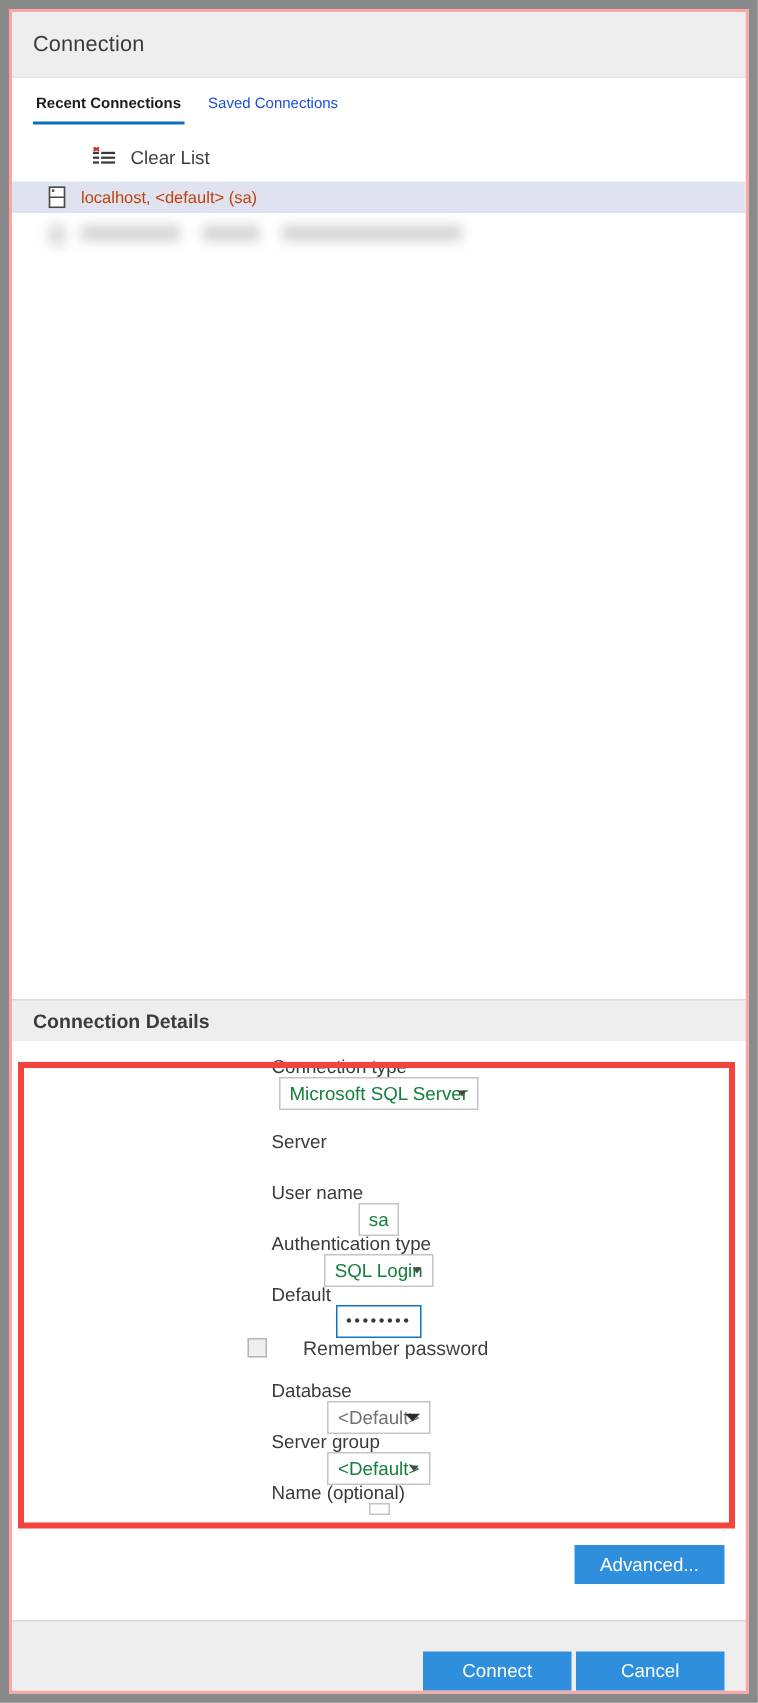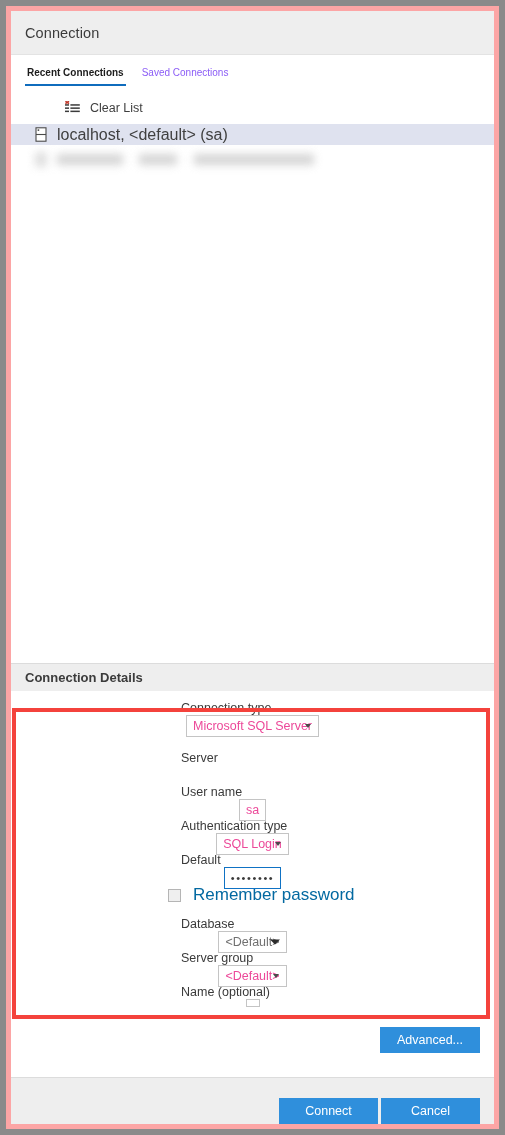--- a/index.html
+++ b/index.html
@@ -14,21 +14,21 @@
     height: 1135px;
     background: #8a8a8a;
     overflow: hidden;
   }
   
   .dialog {
     position: absolute;
     left: 6px; top: 6px;
     width: 493px; height: 1123px;
     background: #ffffff;
-    border: 5px solid #fca5a5;
+    border: 2px solid #fca5a5;
     display: flex;
     flex-direction: column;
   }
   
   .titlebar {
     height: 44px;
     background: #eeeeee;
     border-bottom: 1px solid #e3e3e3;
     display: flex;
     align-items: center;
@@ -58,21 +58,21 @@
     padding: 0 2px 6px 2px;
     cursor: pointer;
     white-space: nowrap;
   }
   .tab.active {
     color: #1c1c1c;
     font-weight: bold;
     border-bottom: 2px solid #0f6cbd;
   }
   .tab.inactive {
-    color: #8b5cf6;
+    color: #1d4ed8;
     border-bottom: 2px solid transparent;
   }
   
   .clearlist-row {
     display: flex;
     align-items: center;
     gap: 10px;
     height: 24px;
     margin-top: 10px;
     padding-left: 24px;
@@ -91,22 +91,22 @@
     align-items: center;
     gap: 9px;
     height: 21px;
     padding-left: 24px;
     cursor: pointer;
   }
   .conn-row.selected {
     background: #dfe2ef;
   }
   .conn-label {
-    font-size: 16px;
-    color: #404040;
+    font-size: 11px;
+    color: #c2410c;
   }
   .icon-server { width: 13px; height: 15px; display: block; }
   .conn-row.redacted {
     filter: blur(4px);
     pointer-events: none;
     opacity: .78;
     margin-top: 4px;
   }
   .redacted .conn-label { color: #b9b9b9; }
   .redblock {
@@ -157,21 +157,21 @@
     padding: 0 6px;
     display: flex;
     align-items: center;
     position: relative;
     font-family: "Liberation Sans", sans-serif;
     line-height: 20px;
   }
   .field.focused {
     border: 1px solid #0f72c4;
   }
-  .field .value { color: #ec4899; }
+  .field .value { color: #15803d; }
   .field .value.placeholder { color: #707070; }
   .field .dots {
     letter-spacing: 1.6px;
     font-size: 11px;
     color: #3a3a3a;
   }
   .caret-small {
     position: absolute;
     right: 7px;
     top: 50%;
@@ -199,23 +199,23 @@
     margin: -2px 0 12px 143px;
     cursor: pointer;
   }
   .checkbox {
     width: 13px; height: 13px;
     border: 1px solid #b5b5b5;
     background: #efefef;
     flex: 0 0 auto;
   }
   .check-label {
-    font-size: 17px;
-    color: #0369a1;
-    margin-left: 12px;
+    font-size: 13px;
+    color: #404040;
+    margin-left: 24px;
   }
   
   .annotation {
     position: absolute;
     left: 12px;
     top: 708px;
     width: 478px;
     height: 311px;
     border: 4px solid #f4423c;
     pointer-events: none;

